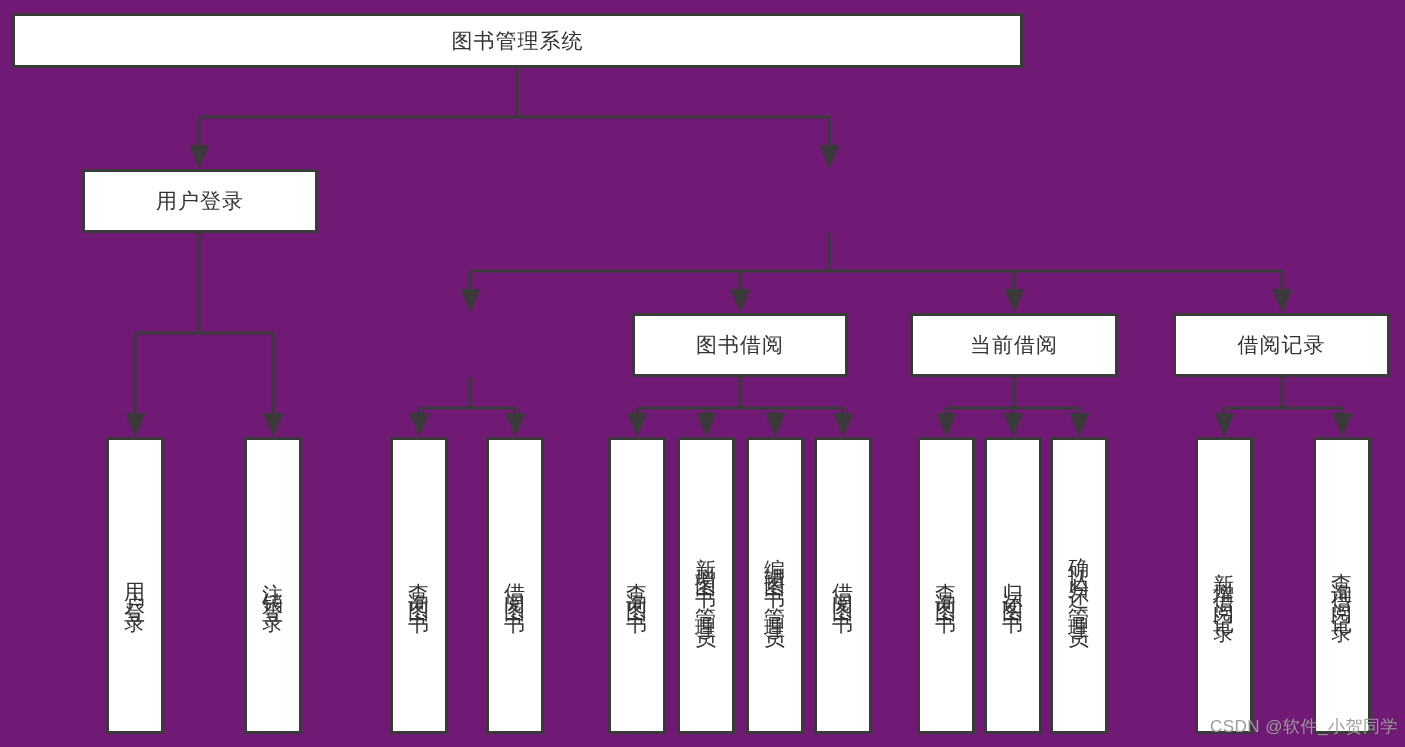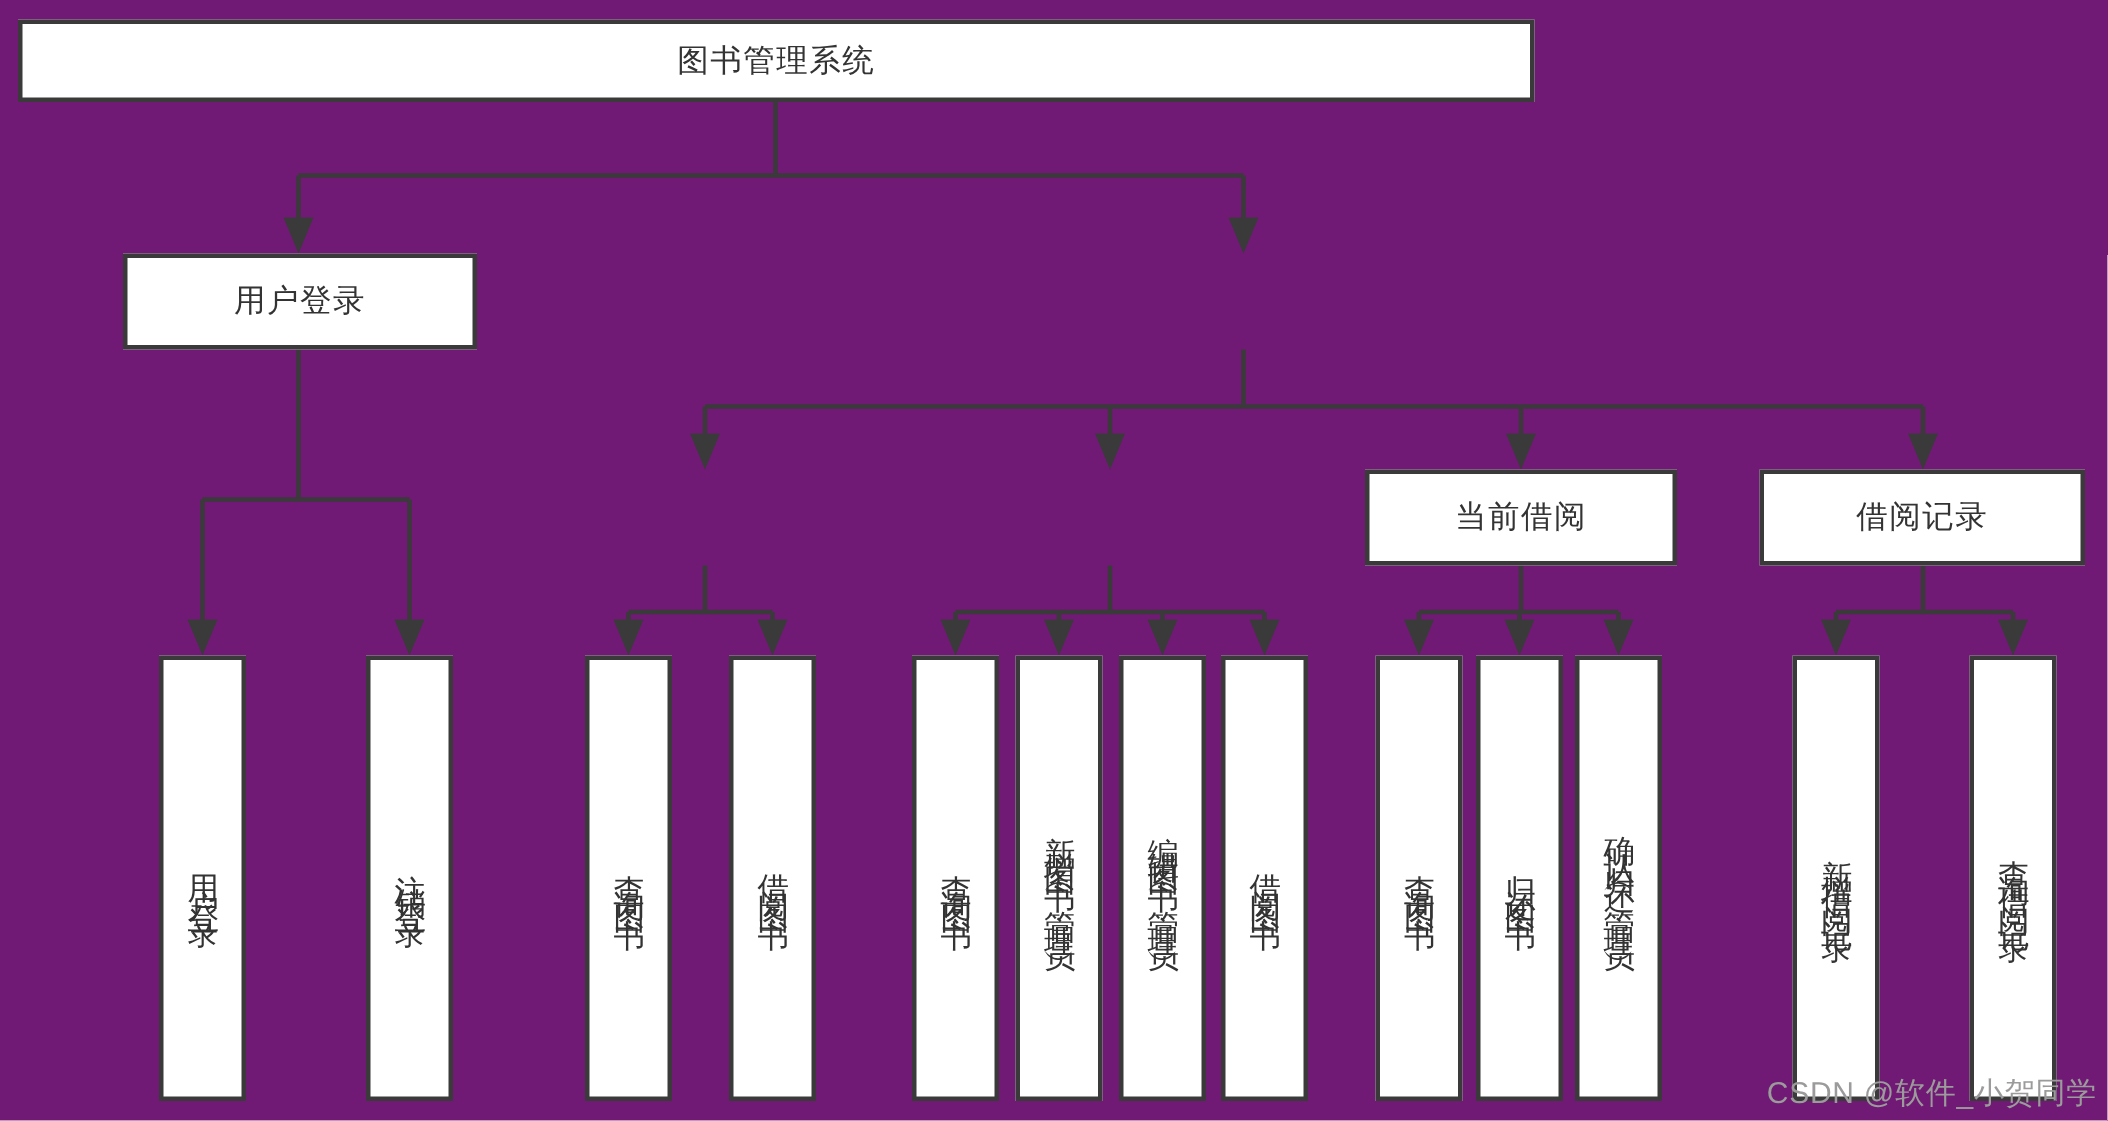--- a/index.html
+++ b/index.html
@@ -18,21 +18,21 @@
     display:flex; align-items:center; justify-content:center;
     font-size:21px; letter-spacing:1px; line-height:1.2;
     white-space:nowrap;
   }
   .v {
     writing-mode:vertical-rl; text-orientation:mixed;
     letter-spacing:10px; line-height:1; white-space:normal;
   }
   .watermark {
     position:absolute; top:715px; right:7px;
-    font-size:20px; letter-spacing:0.5px;
+    font-size:17px; letter-spacing:0.5px;
     color:var(--watermark,#9b9b9b); z-index:5;
   }
 </style>
 </head>
 <body>
 
 <div class="stage">
 
   <svg class="wires" viewBox="0 0 1405 747" xmlns="http://www.w3.org/2000/svg" aria-hidden="true">
 
@@ -67,20 +67,21 @@
 
     <path d="M1282,377 V408 M1224,408 H1342 M1224,408 V418 M1342,408 V418"></path>
     <polygon points="1214,413 1234,413 1224,437"></polygon>
     <polygon points="1332,413 1352,413 1342,437"></polygon>
   </svg>
 
   <div class="box" style="left:12px;top:13px;width:1011px;height:55px">图书管理系统</div>
 
   <div class="box" style="left:82px;top:169px;width:236px;height:64px">用户登录</div>
 
+  <div class="box" style="left:632px;top:313px;width:216px;height:64px">图书借阅</div>
   <div class="box" style="left:1173px;top:313px;width:217px;height:64px">借阅记录</div>
   <div class="box" style="left:910px;top:313px;width:208px;height:64px">当前借阅</div>
 
   <div class="box v" style="left:106px;top:437px;width:58px;height:297px">用户登录</div>
   <div class="box v" style="left:244px;top:437px;width:58px;height:297px">注销登录</div>
 
   <div class="box v" style="left:390px;top:437px;width:58px;height:297px">查询图书</div>
   <div class="box v" style="left:486px;top:437px;width:58px;height:297px">借阅图书</div>
 
   <div class="box v" style="left:608px;top:437px;width:58px;height:297px">查询图书</div>

